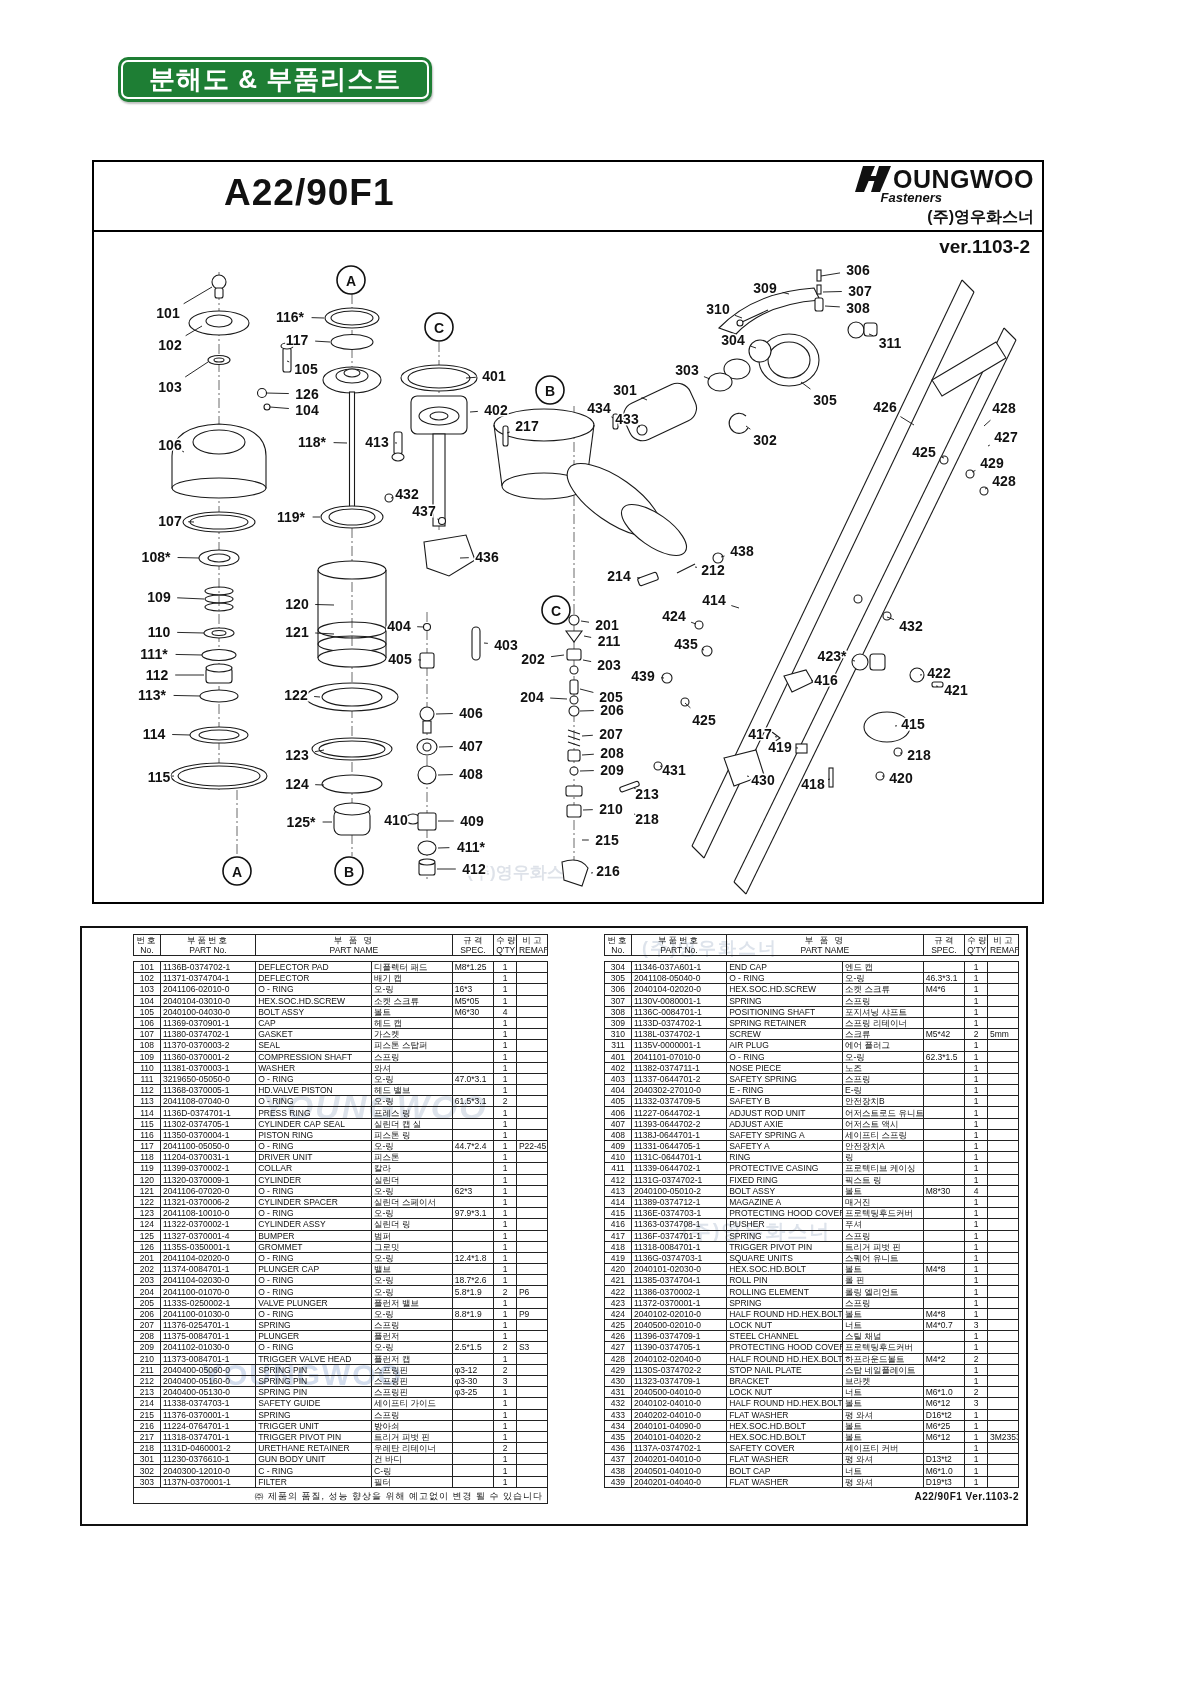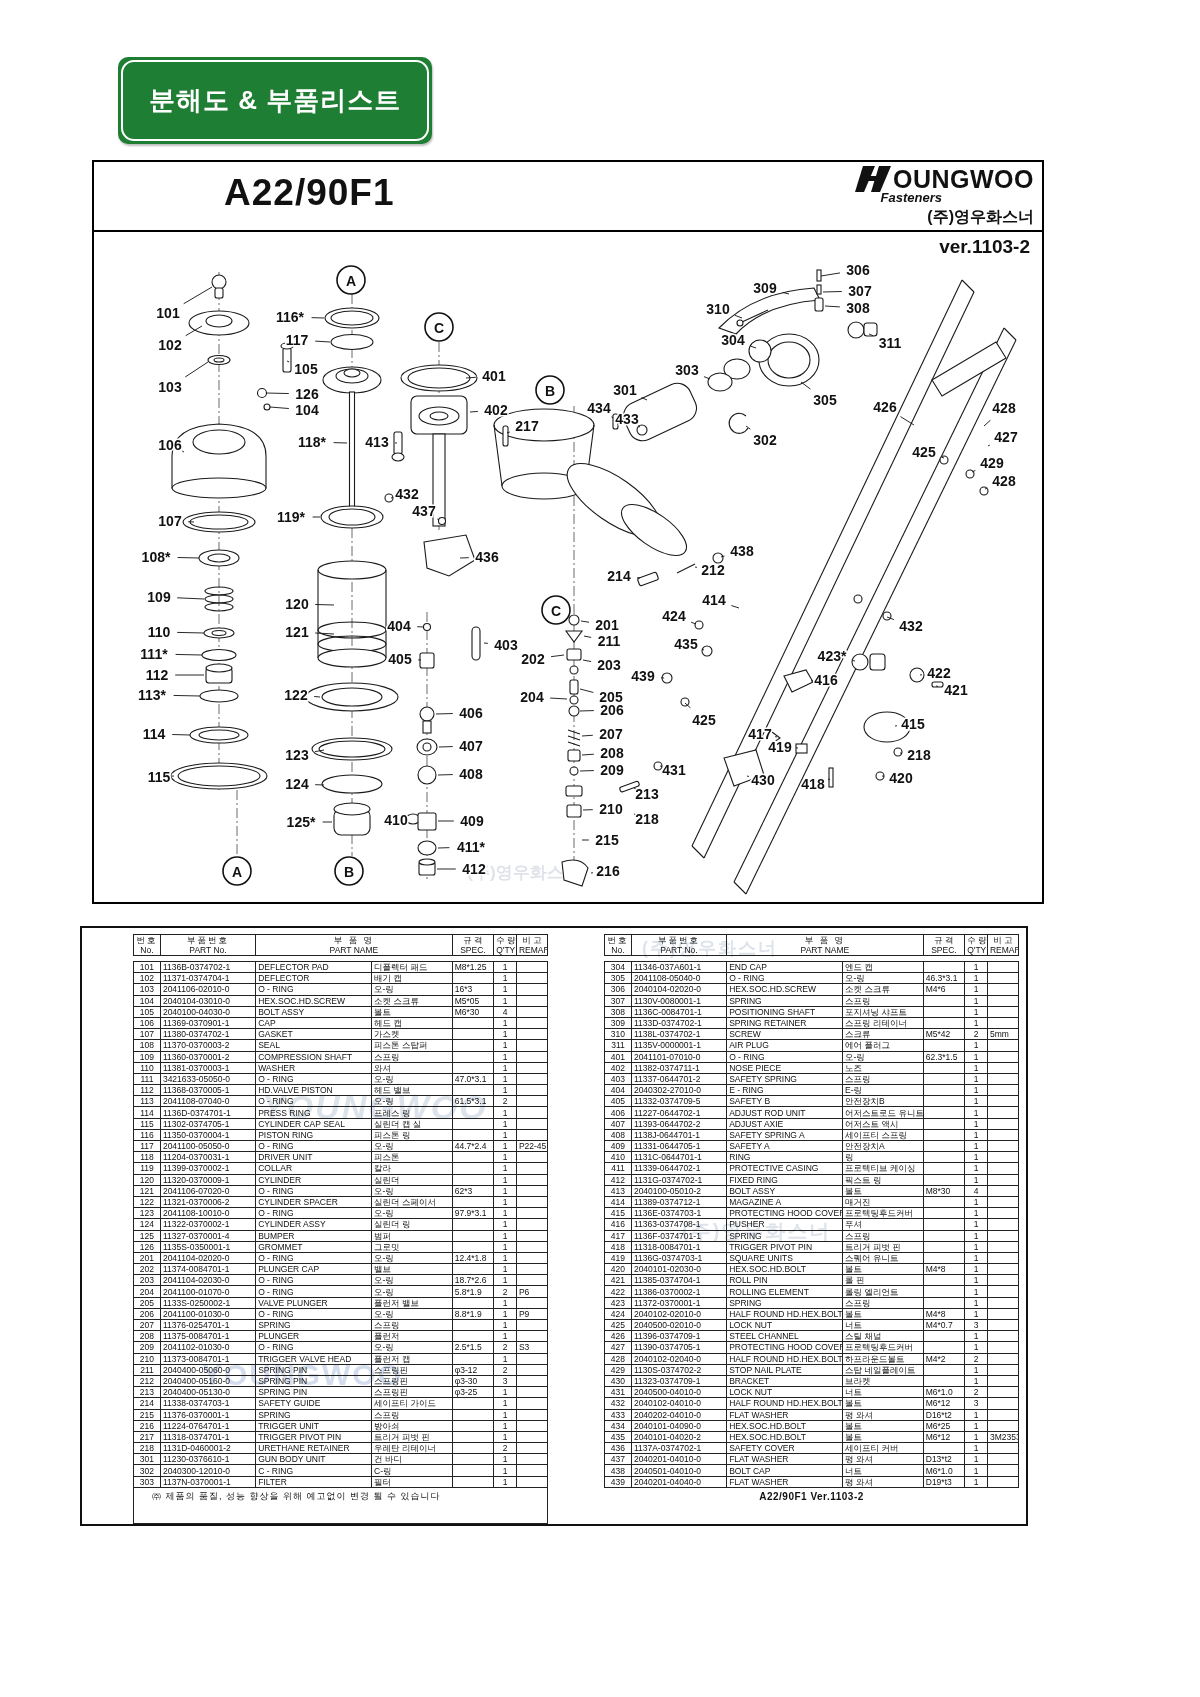--- a/index.html
+++ b/index.html
@@ -1,19 +1,19 @@
 <!DOCTYPE html>
 <html><head>
 <meta charset="utf-8">
 <style>
   html,body{margin:0;padding:0;background:#fff;}
   .page{position:relative;width:1200px;height:1697px;background:#fff;font-family:"Liberation Sans",sans-serif;color:#111;overflow:hidden;}
   
   .badge{position:absolute;left:118px;top:57px;background:#1e7e34;border-radius:10px;padding:3px;box-shadow:1px 2px 2px rgba(0,0,0,.25);}
-  .badge-inner{border:2.5px solid #fff;border-radius:13px;padding:21px 26px;}
+  .badge-inner{border:2.5px solid #fff;border-radius:7px;padding:0 26px;}
   .badge-inner span{color:#fff;font-size:26px;font-weight:bold;letter-spacing:1px;}
   
   .sheet{position:absolute;left:92px;top:160px;width:948px;height:740px;border:2.5px solid #000;}
   .title-band{position:relative;height:68px;border-bottom:2.5px solid #000;}
   .doc-title{position:absolute;left:130px;top:10px;display:flex;gap:42px;align-items:baseline;}
   .doc-title .model{font-size:37px;font-weight:bold;letter-spacing:1px;}
   .doc-title .kr{font-size:36px;font-weight:bold;letter-spacing:2px;}
   .brand{position:absolute;right:8px;top:3px;width:230px;text-align:right;}
   .brand-row{display:flex;justify-content:flex-end;align-items:center;gap:2px;}
   .brand-word{font-size:25px;font-weight:800;letter-spacing:.5px;}
@@ -32,22 +32,22 @@
   .parts-box{position:absolute;left:80px;top:926px;width:948px;height:600px;border:2px solid #111;box-sizing:border-box;padding:6px 7px;display:flex;gap:12px;}
   .tcol{position:relative;width:50%;z-index:2;margin-left:44px;}
   table.ptable{width:100%;border-collapse:collapse;table-layout:fixed;background:transparent;}
   .ptable th,.ptable td{border:1px solid #222;font-size:8.5px;line-height:10px;padding:0 2px;overflow:hidden;white-space:nowrap;font-family:"Liberation Sans",sans-serif;}
   .ptable td{height:10.2px;}
   .ptable th{height:15px;text-align:center;font-weight:normal;}
   .hkr{letter-spacing:2px;}
   .ptable td.c0,.ptable td.c5{text-align:center;}
   .ptable td.c4,.ptable td.c6{text-align:left;}
   .headt{margin-bottom:5px;}
-  .footnote{border:1px solid #222;border-top:0;font-size:9px;padding:2px 4px 20px 18px;letter-spacing:1px;}
-  .docref{text-align:center;font-size:10px;font-weight:bold;margin-top:3px;letter-spacing:.5px;}
+  .footnote{border:1px solid #222;border-top:0;font-size:9px;padding:2px 4px 0 18px;letter-spacing:1px;text-align:right;}
+  .docref{text-align:right;font-size:10px;font-weight:bold;margin-top:3px;letter-spacing:.5px;}
   .wmark{position:absolute;font-weight:800;color:#b6c2d4;opacity:.45;z-index:1;pointer-events:none;letter-spacing:2px;}
 </style>
 </head>
 <body>
 
 <div class="page">
 
   <div class="badge">
     <div class="badge-inner">
       <span>분해도 &amp; 부품리스트</span>
@@ -594,21 +594,21 @@
               <td class="c0">110</td>
               <td class="c1">11381-0370003-1</td>
               <td class="c2">WASHER</td>
               <td class="c3">와셔</td>
               <td class="c4"></td>
               <td class="c5">1</td>
               <td class="c6"></td>
             </tr>
             <tr>
               <td class="c0">111</td>
-              <td class="c1">3421633-05050-0</td>
+              <td class="c1">3219650-05050-0</td>
               <td class="c2">O - RING</td>
               <td class="c3">오-링</td>
               <td class="c4">47.0*3.1</td>
               <td class="c5">1</td>
               <td class="c6"></td>
             </tr>
             <tr>
               <td class="c0">112</td>
               <td class="c1">11368-0370005-1</td>
               <td class="c2">HD.VALVE PISTON</td>

